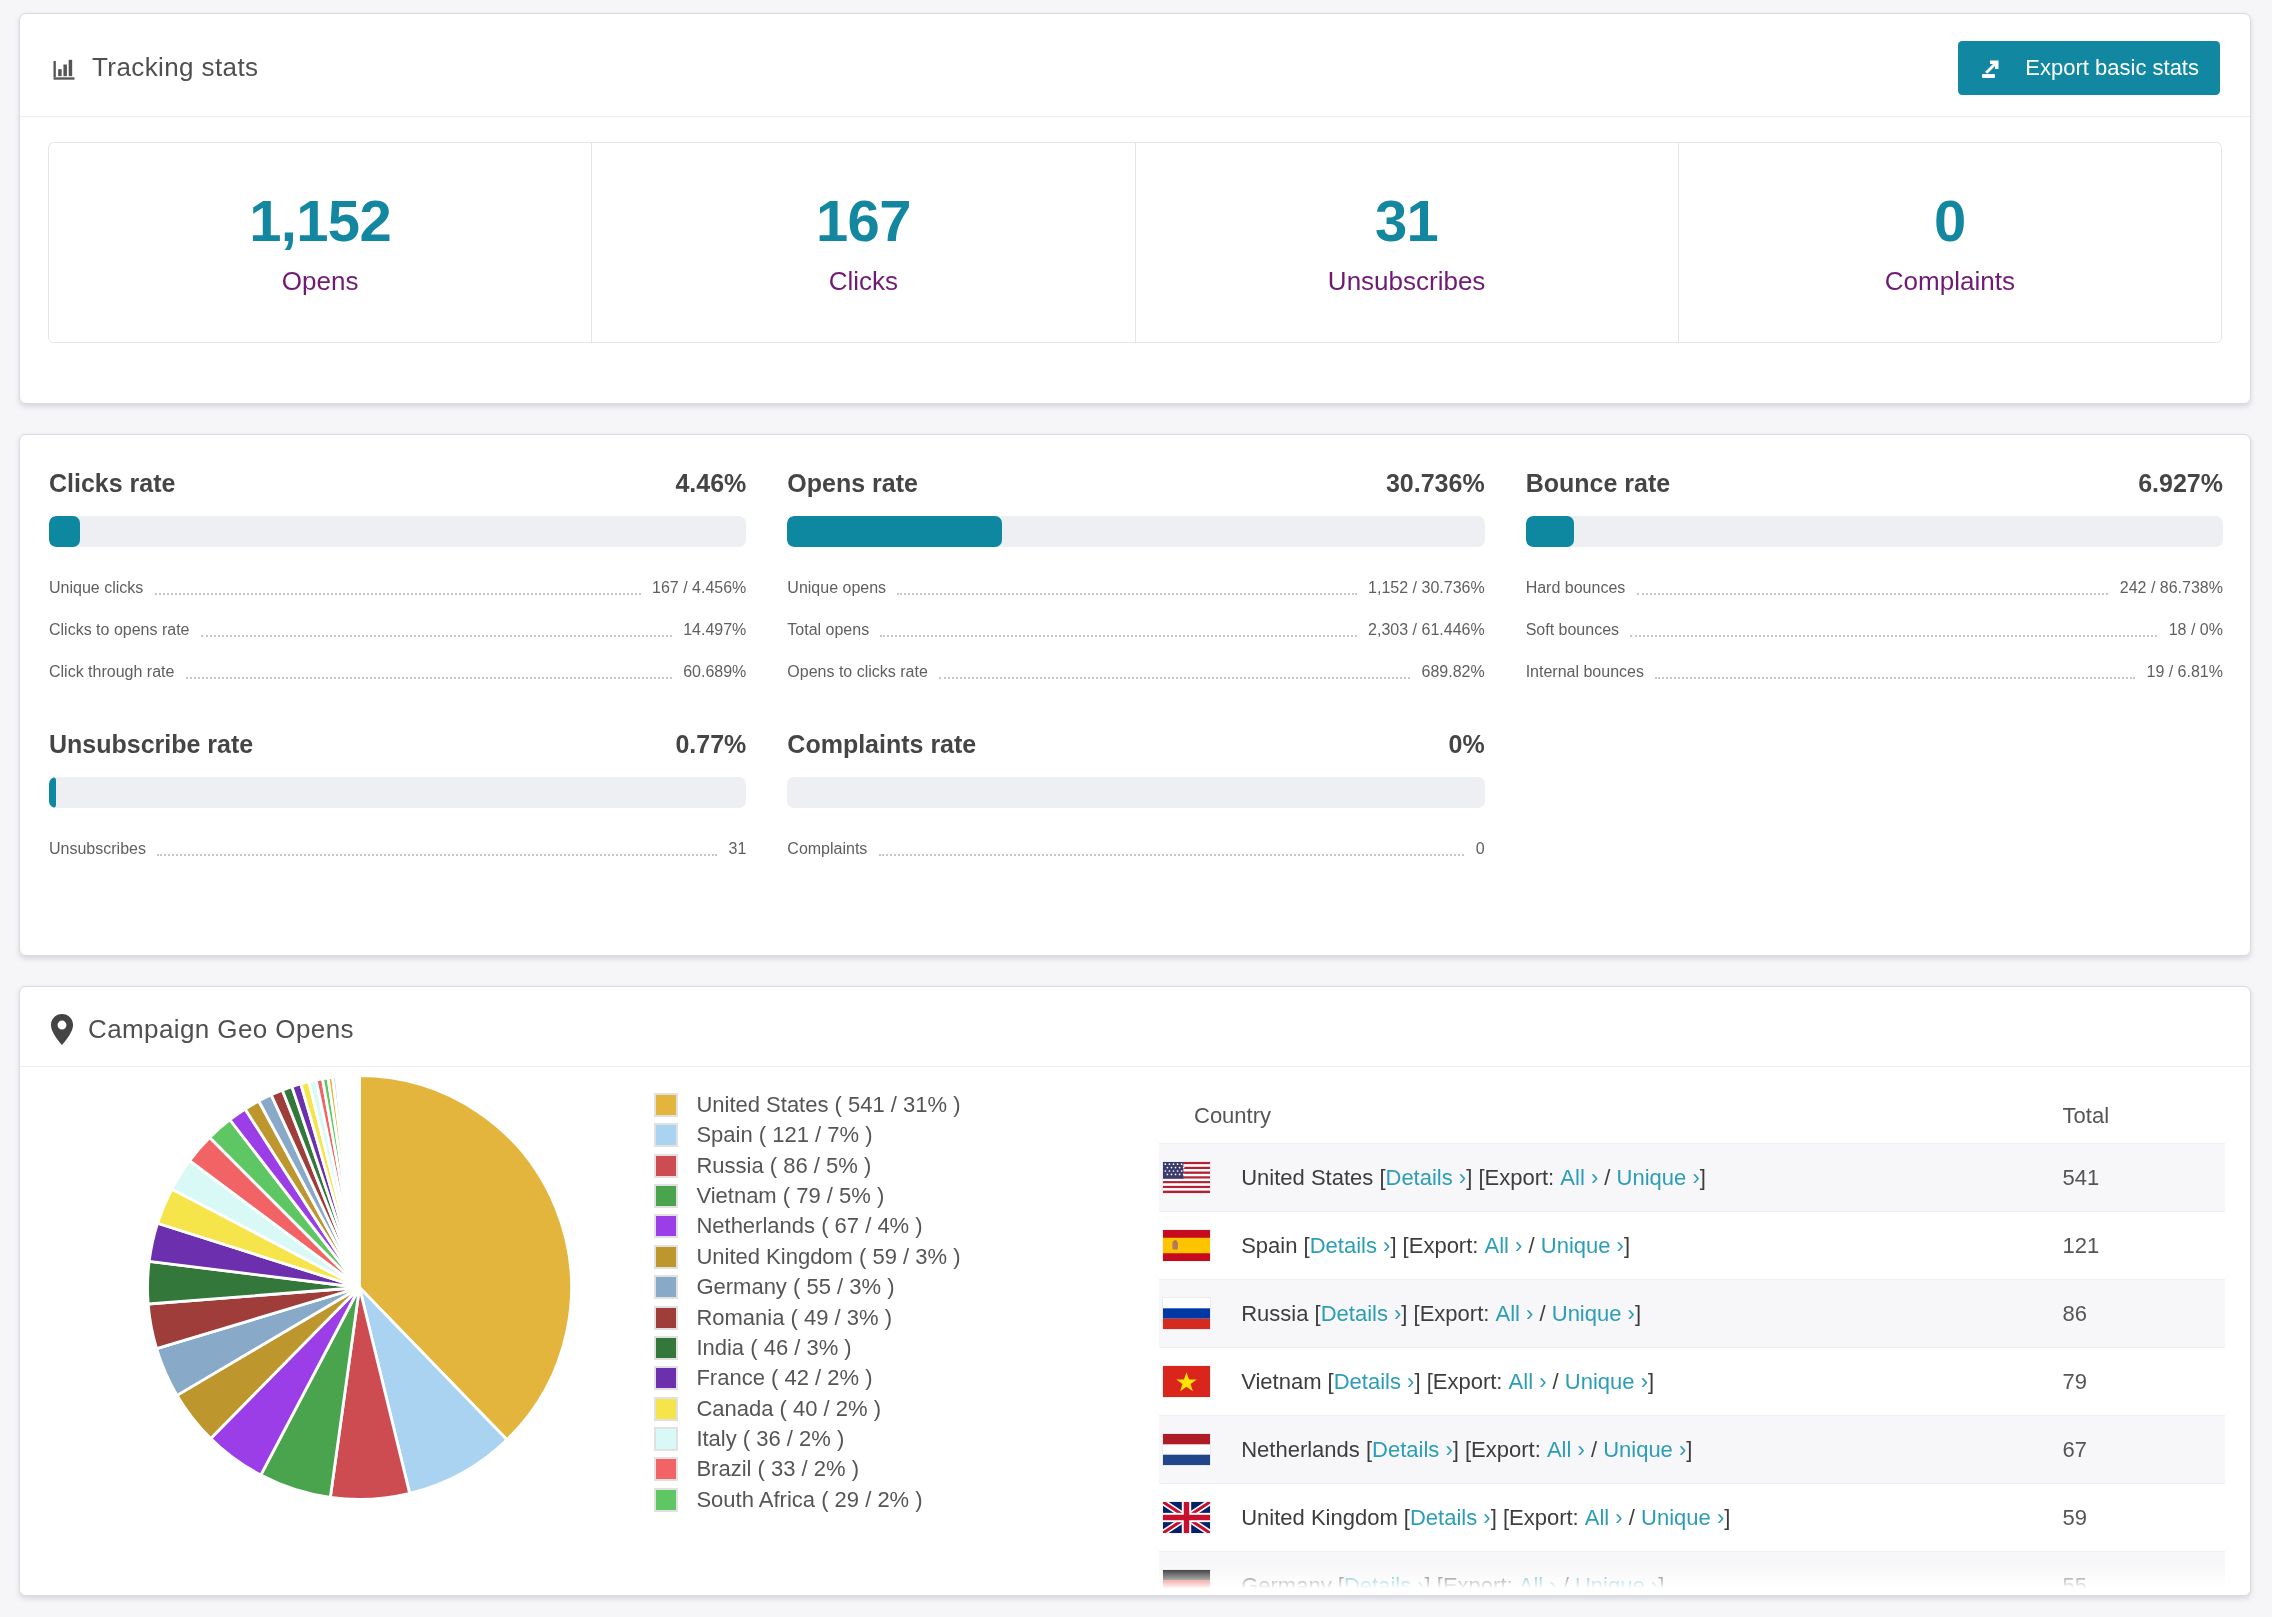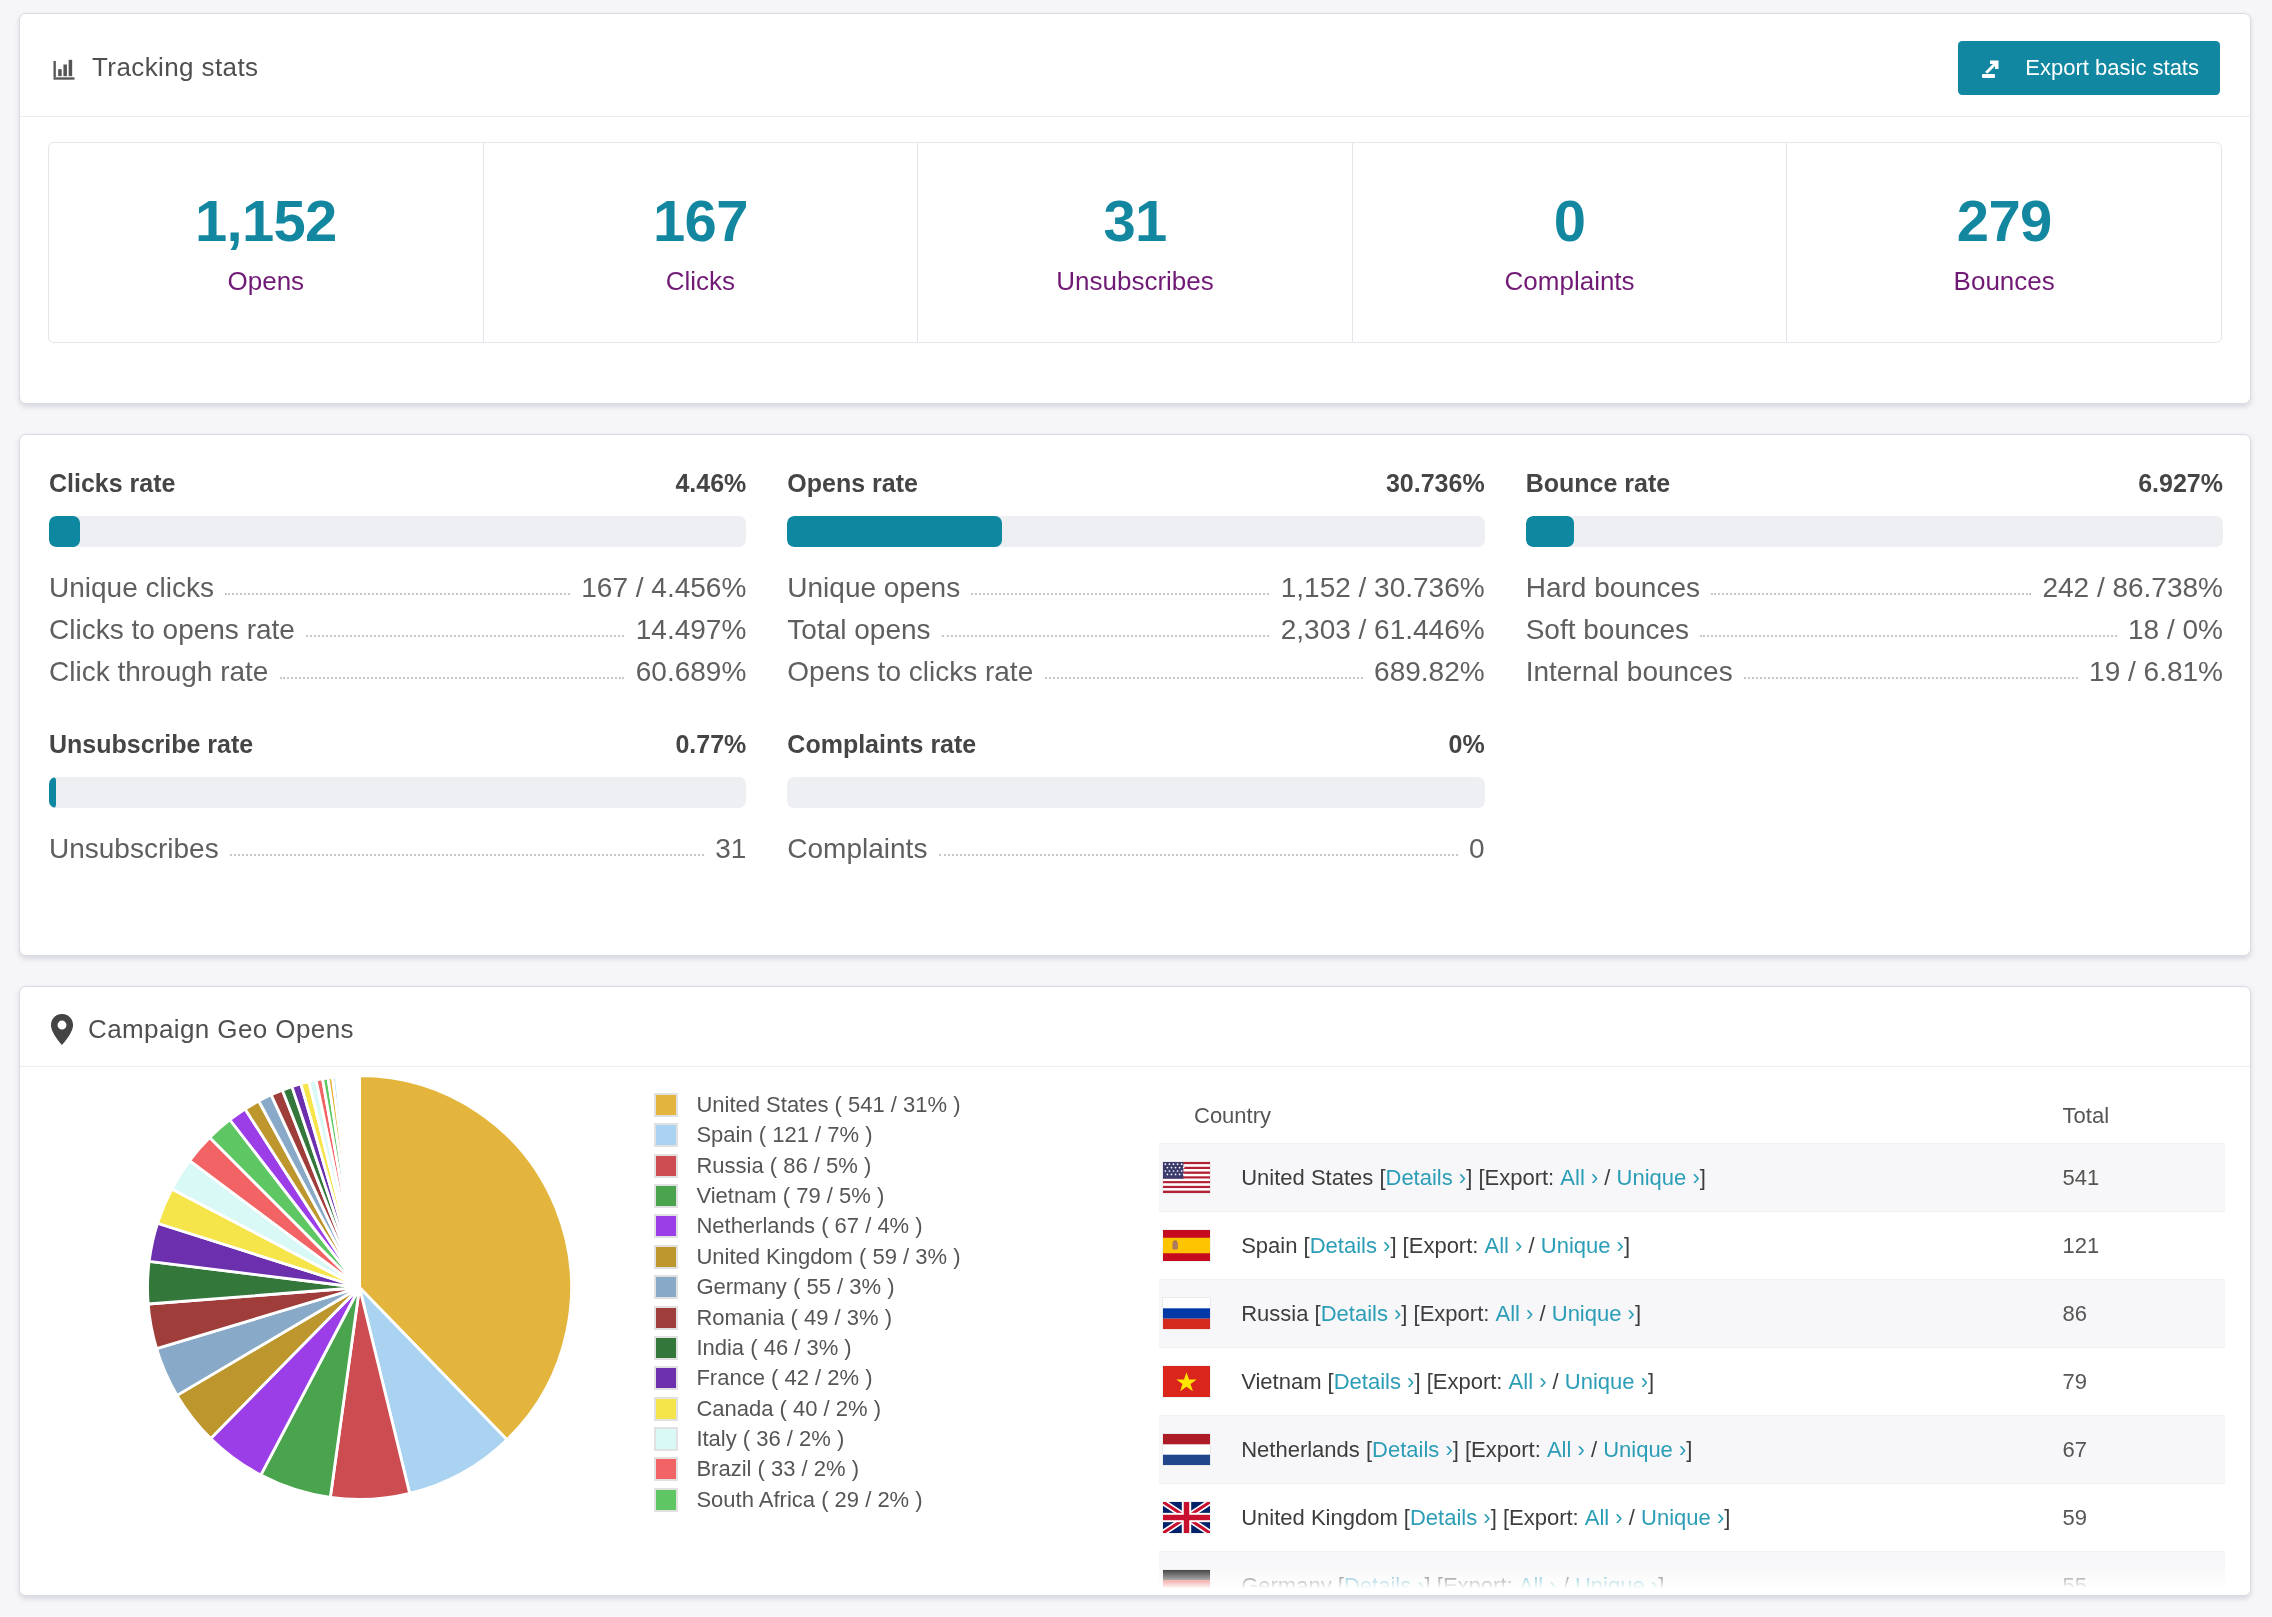--- a/index.html
+++ b/index.html
@@ -75,21 +75,21 @@
   .rate-value{font-size:25px;font-weight:700;color:#454545;}
   .rate-bar{
     margin-top:18.4px;height:31px;border-radius:7px;background:#edeff2;
     overflow:hidden;position:relative;
   }
   .rate-fill{
     position:absolute;left:0;top:0;bottom:0;
     background:#0e87a0;border-radius:7px;
   }
   .rate-rows{margin-top:20px;}
-  .rate-row{display:flex;align-items:center;height:42px;font-size:28px;color:#5f5f5f;}
+  .rate-row{display:flex;align-items:center;height:42px;font-size:16px;color:#5f5f5f;}
   .rate-row .leader{flex:1;border-bottom:2.1px dotted #c6c6c6;margin:11.3px 11.3px 0 11.3px;}
 
   
   .geo-content{display:flex;align-items:flex-start;padding:2.8px 25.4px 0 124px;}
   .pie-wrap{width:431px;height:431px;flex:0 0 auto;margin-top:2.8px;}
   .legend{list-style:none;margin:22.6px 0 0 79px;padding:0;width:332px;flex:0 0 auto;}
   .legend li{display:flex;align-items:center;height:25.4px;margin-bottom:5px;}
   .legend .swatch{
     width:20px;height:20px;border:2.8px solid #e1e1e1;margin-right:18.4px;flex:0 0 auto;
   }
@@ -152,24 +152,20 @@
         <div class="stat-value">167</div>
         <div class="stat-label">Clicks</div>
       </div>
       <div class="stat-box">
         <div class="stat-value">31</div>
         <div class="stat-label">Unsubscribes</div>
       </div>
       <div class="stat-box">
         <div class="stat-value">0</div>
         <div class="stat-label">Complaints</div>
-      </div>
-      <div class="stat-box">
-        <div class="stat-value">279</div>
-        <div class="stat-label">Bounces</div>
       </div>
     </div>
 </section>
 
 <section class="card" id="rates-card">
   <div class="rates-grid">
       <div class="rate-cell">
         <div class="rate-head">
           <span class="rate-title">Clicks rate</span>
           <span class="rate-value">4.46%</span>

